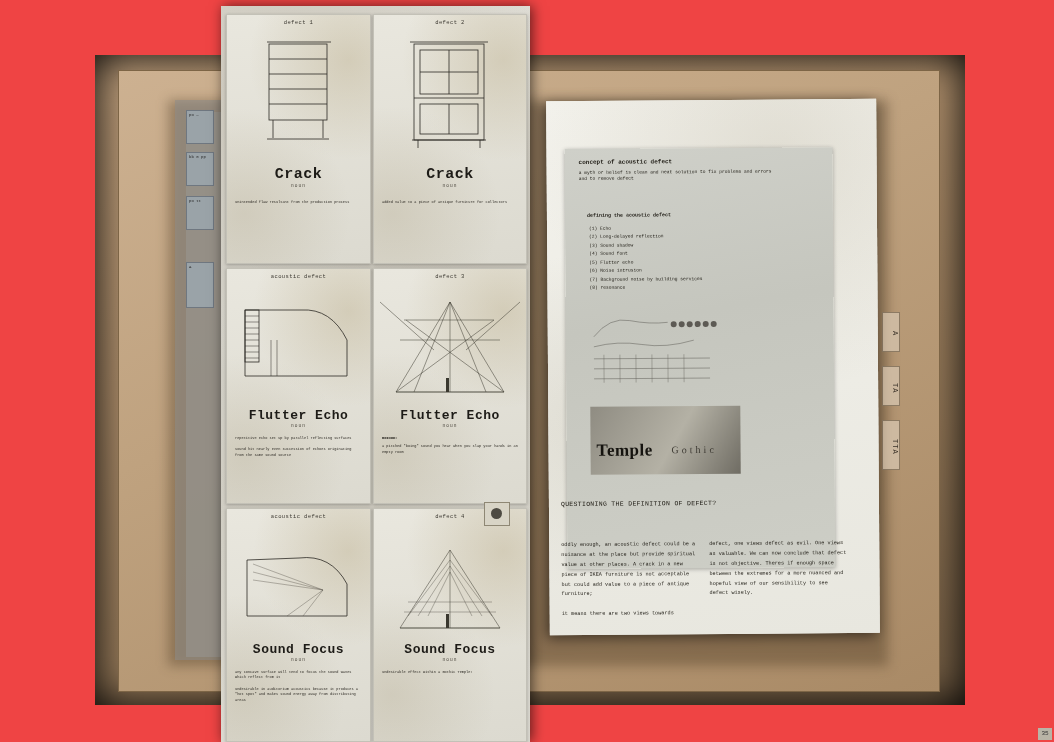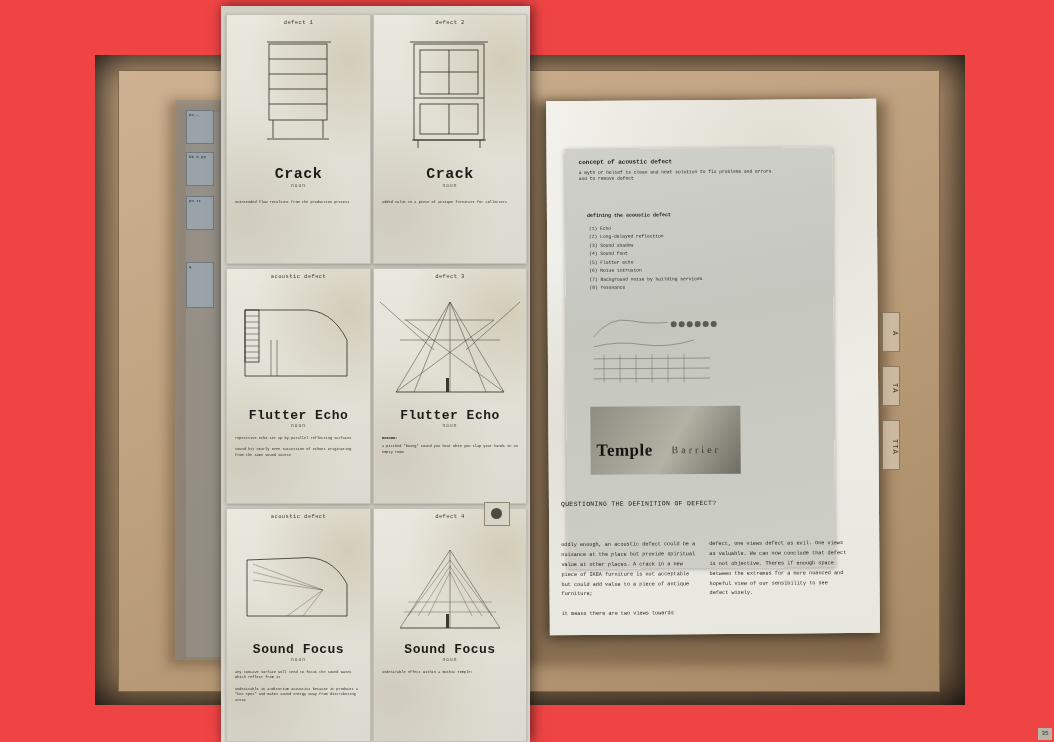--- a/index.html
+++ b/index.html
@@ -314,21 +314,21 @@
               <circle cx="108" cy="14" r="3"></circle>
                 <circle cx="116" cy="14" r="3"></circle>
                 <circle cx="124" cy="14" r="3"></circle>
             </g>
           </g>
         </svg>
       </div>
 
       <div class="noise-band"></div>
       <div class="noise-word">Temple</div>
-      <div class="bar-word">Barrier</div>
+      <div class="bar-word">Gothic</div>
     </div>
 
     <div class="tw" style="position:absolute;left:12px;top:400px;font-size:6.5px;letter-spacing:.3px;">QUESTIONING THE DEFINITION OF DEFECT?</div>
 
     <div class="tw" style="position:absolute;left:12px;top:440px;width:140px;font-size:5.2px;line-height:1.9;white-space:pre-line;">oddly enough, an acoustic defect could be a nuisance at the place but provide spiritual value at other places. A crack in a new piece of IKEA furniture is not acceptable but could add value to a piece of antique furniture;
 
 it means there are two views towards</div>
     <div class="tw" style="position:absolute;left:160px;top:440px;width:140px;font-size:5.2px;line-height:1.9;white-space:pre-line;">defect, one views defect as evil. One views as valuable. We can now conclude that defect is not objective. Theres if enough space between the extremes for a more nuanced and hopeful view of our sensibility to see defect wisely.</div>
   </div>
 

